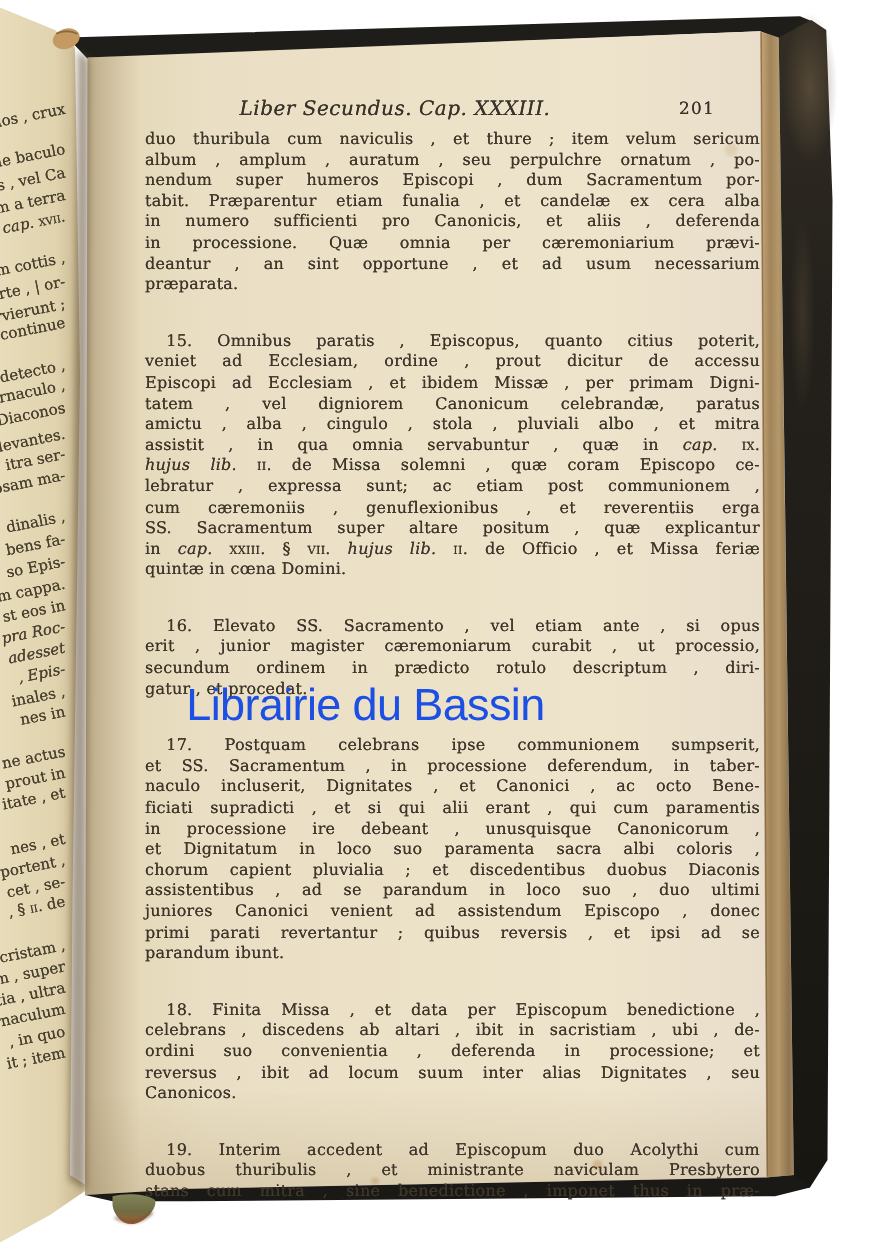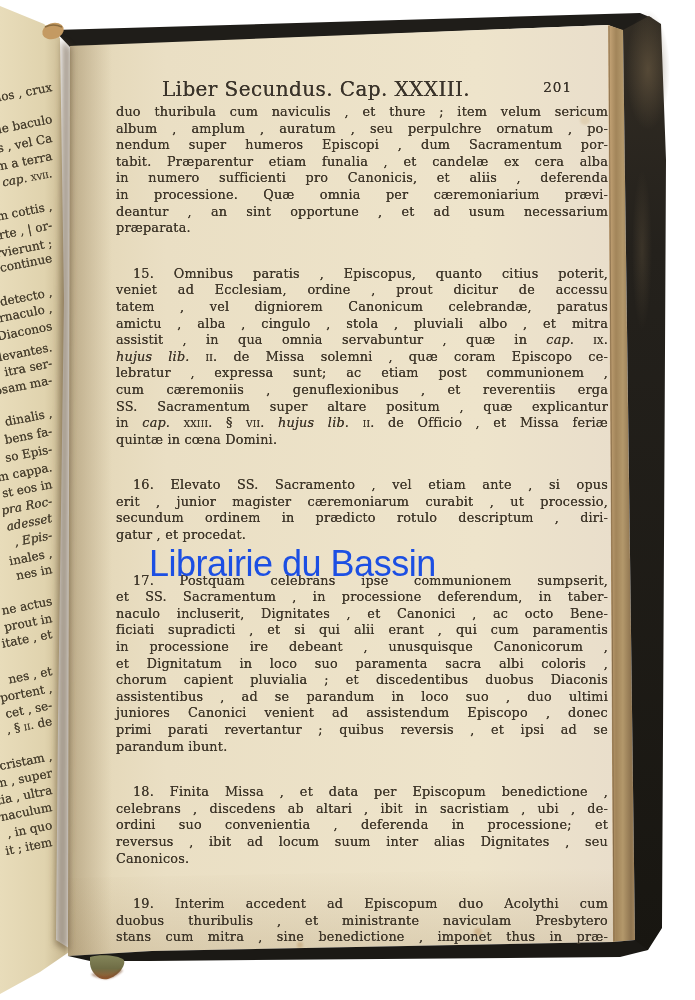--- a/index.html
+++ b/index.html
@@ -10,21 +10,21 @@
   
   #fragments{position:absolute;left:0;top:0;width:80px;height:1000px;pointer-events:none;}
   .frag{position:absolute;left:-18px;width:70px;height:14px;line-height:14px;
         text-align:right;font-size:12px;color:#49402f;
         transform:rotate(-11deg);transform-origin:100% 50%;
         text-shadow:0 0 .4px #49402f;white-space:nowrap;}
 
   
   #runninghead{position:absolute;left:100px;top:77px;width:492px;height:20px;
                color:#3a332a;}
-  #head-title{display:block;text-align:center;font-size:20px;
+  #head-title{display:block;text-align:center;font-style:italic;font-size:16px;
               position:relative;left:-30px;letter-spacing:.4px;
               text-shadow:0 0 .4px #3a332a;}
   #page-num{position:absolute;right:20px;top:2px;font-size:13.5px;letter-spacing:1px;
             text-shadow:0 0 .4px #3a332a;}
 
   #bodytext{position:absolute;left:116px;top:104px;width:492px;color:#3e362a;
             font-size:12.8px;letter-spacing:.2px;text-shadow:0 0 .45px #453c2e;}
   .bline{height:16.6px;line-height:16.6px;text-align:justify;text-align-last:justify;
          overflow:visible;white-space:normal;}
   .bline.endline{text-align-last:left;}
@@ -173,20 +173,21 @@
       <div class="bline">duo thuribula cum naviculis , et thure ; item velum sericum</div>
       <div class="bline">album , amplum , auratum , seu perpulchre ornatum , po-</div>
       <div class="bline">nendum super humeros Episcopi , dum Sacramentum por-</div>
       <div class="bline">tabit. Præparentur etiam funalia , et candelæ ex cera alba</div>
       <div class="bline">in numero sufficienti pro Canonicis, et aliis , deferenda</div>
       <div class="bline">in processione. Quæ omnia per cæremoniarium prævi-</div>
       <div class="bline">deantur , an sint opportune , et ad usum necessarium</div>
       <div class="bline endline">præparata.</div>
       <div class="bline indent">15. Omnibus paratis , Episcopus, quanto citius poterit,</div>
       <div class="bline">veniet ad Ecclesiam, ordine , prout dicitur de accessu</div>
+      <div class="bline">Episcopi ad Ecclesiam , et ibidem Missæ , per primam Digni-</div>
       <div class="bline">tatem , vel digniorem Canonicum celebrandæ, paratus</div>
       <div class="bline">amictu , alba , cingulo , stola , pluviali albo , et mitra</div>
       <div class="bline">assistit , in qua omnia servabuntur , quæ in <i>cap.</i> <span class="sc">IX.</span></div>
       <div class="bline"><i>hujus</i> <i>lib.</i> <span class="sc">II.</span> de Missa solemni , quæ coram Episcopo ce-</div>
       <div class="bline">lebratur , expressa sunt; ac etiam post communionem ,</div>
       <div class="bline">cum cæremoniis , genuflexionibus , et reverentiis erga</div>
       <div class="bline">SS. Sacramentum super altare positum , quæ explicantur</div>
       <div class="bline">in <i>cap.</i> <span class="sc">XXIII.</span> § <span class="sc">VII.</span> <i>hujus</i> <i>lib.</i> <span class="sc">II.</span> de Officio , et Missa feriæ</div>
       <div class="bline endline">quintæ in cœna Domini.</div>
       <div class="bline indent">16. Elevato SS. Sacramento , vel etiam ante , si opus</div>

